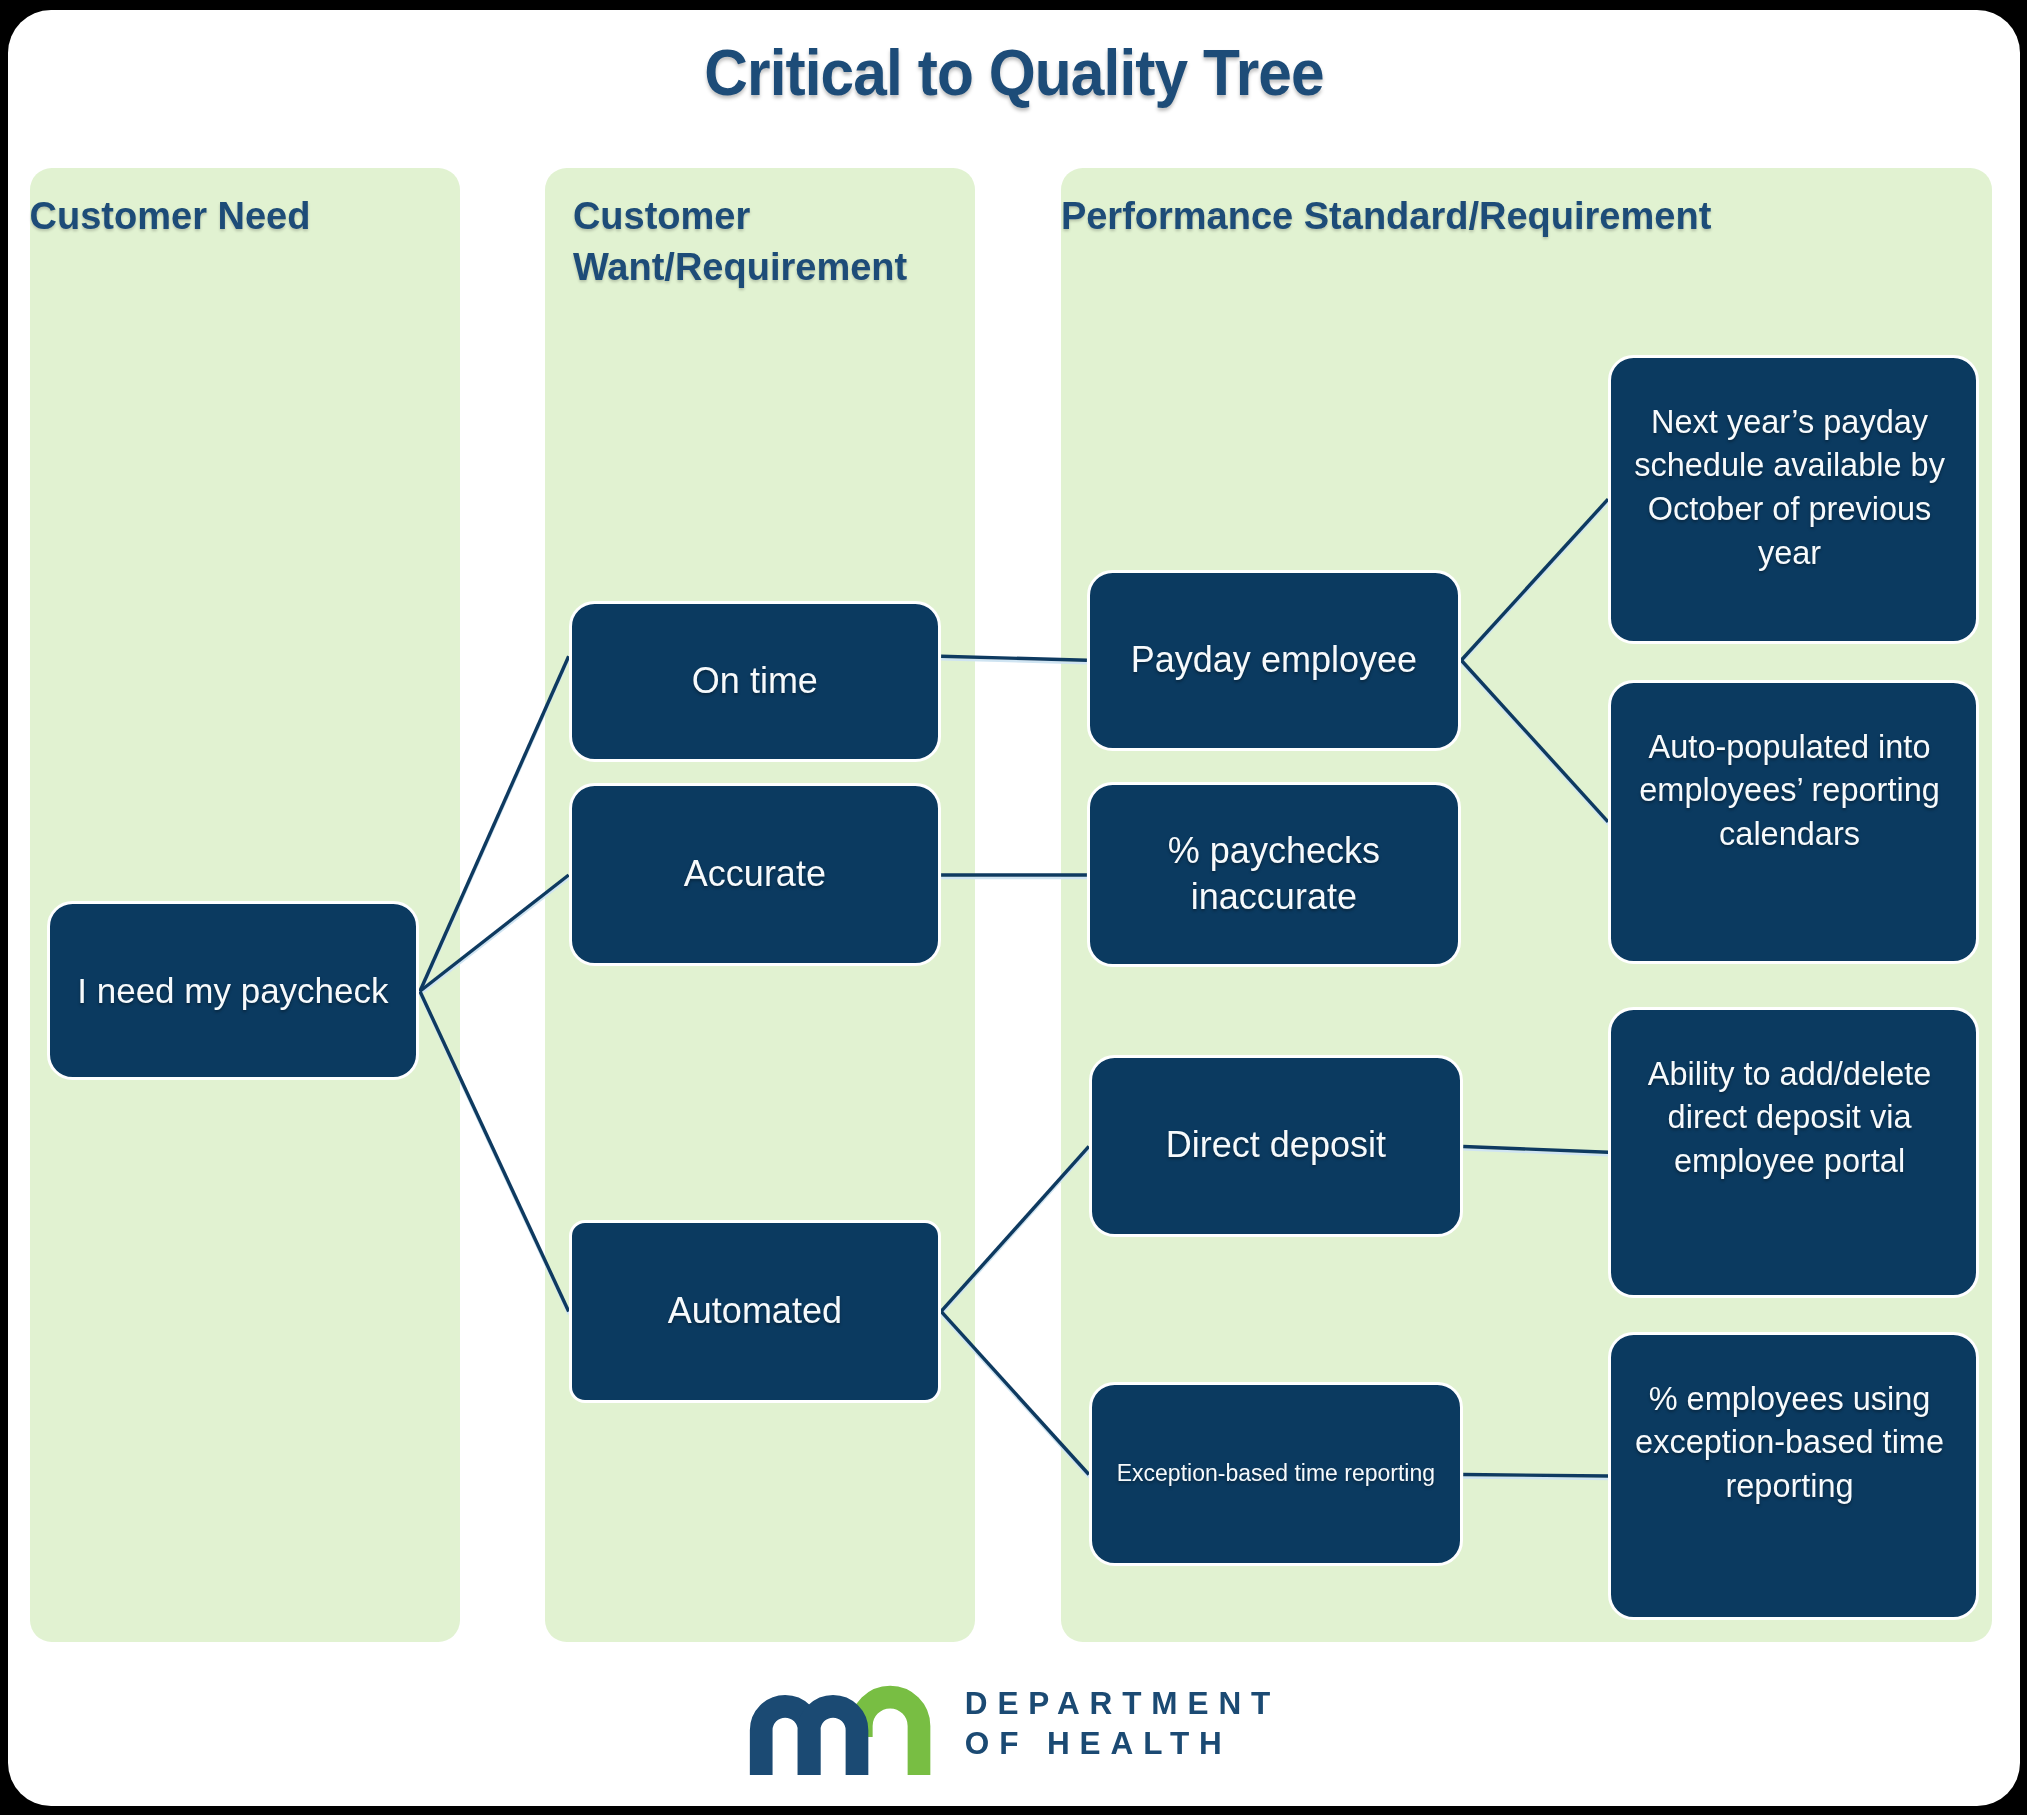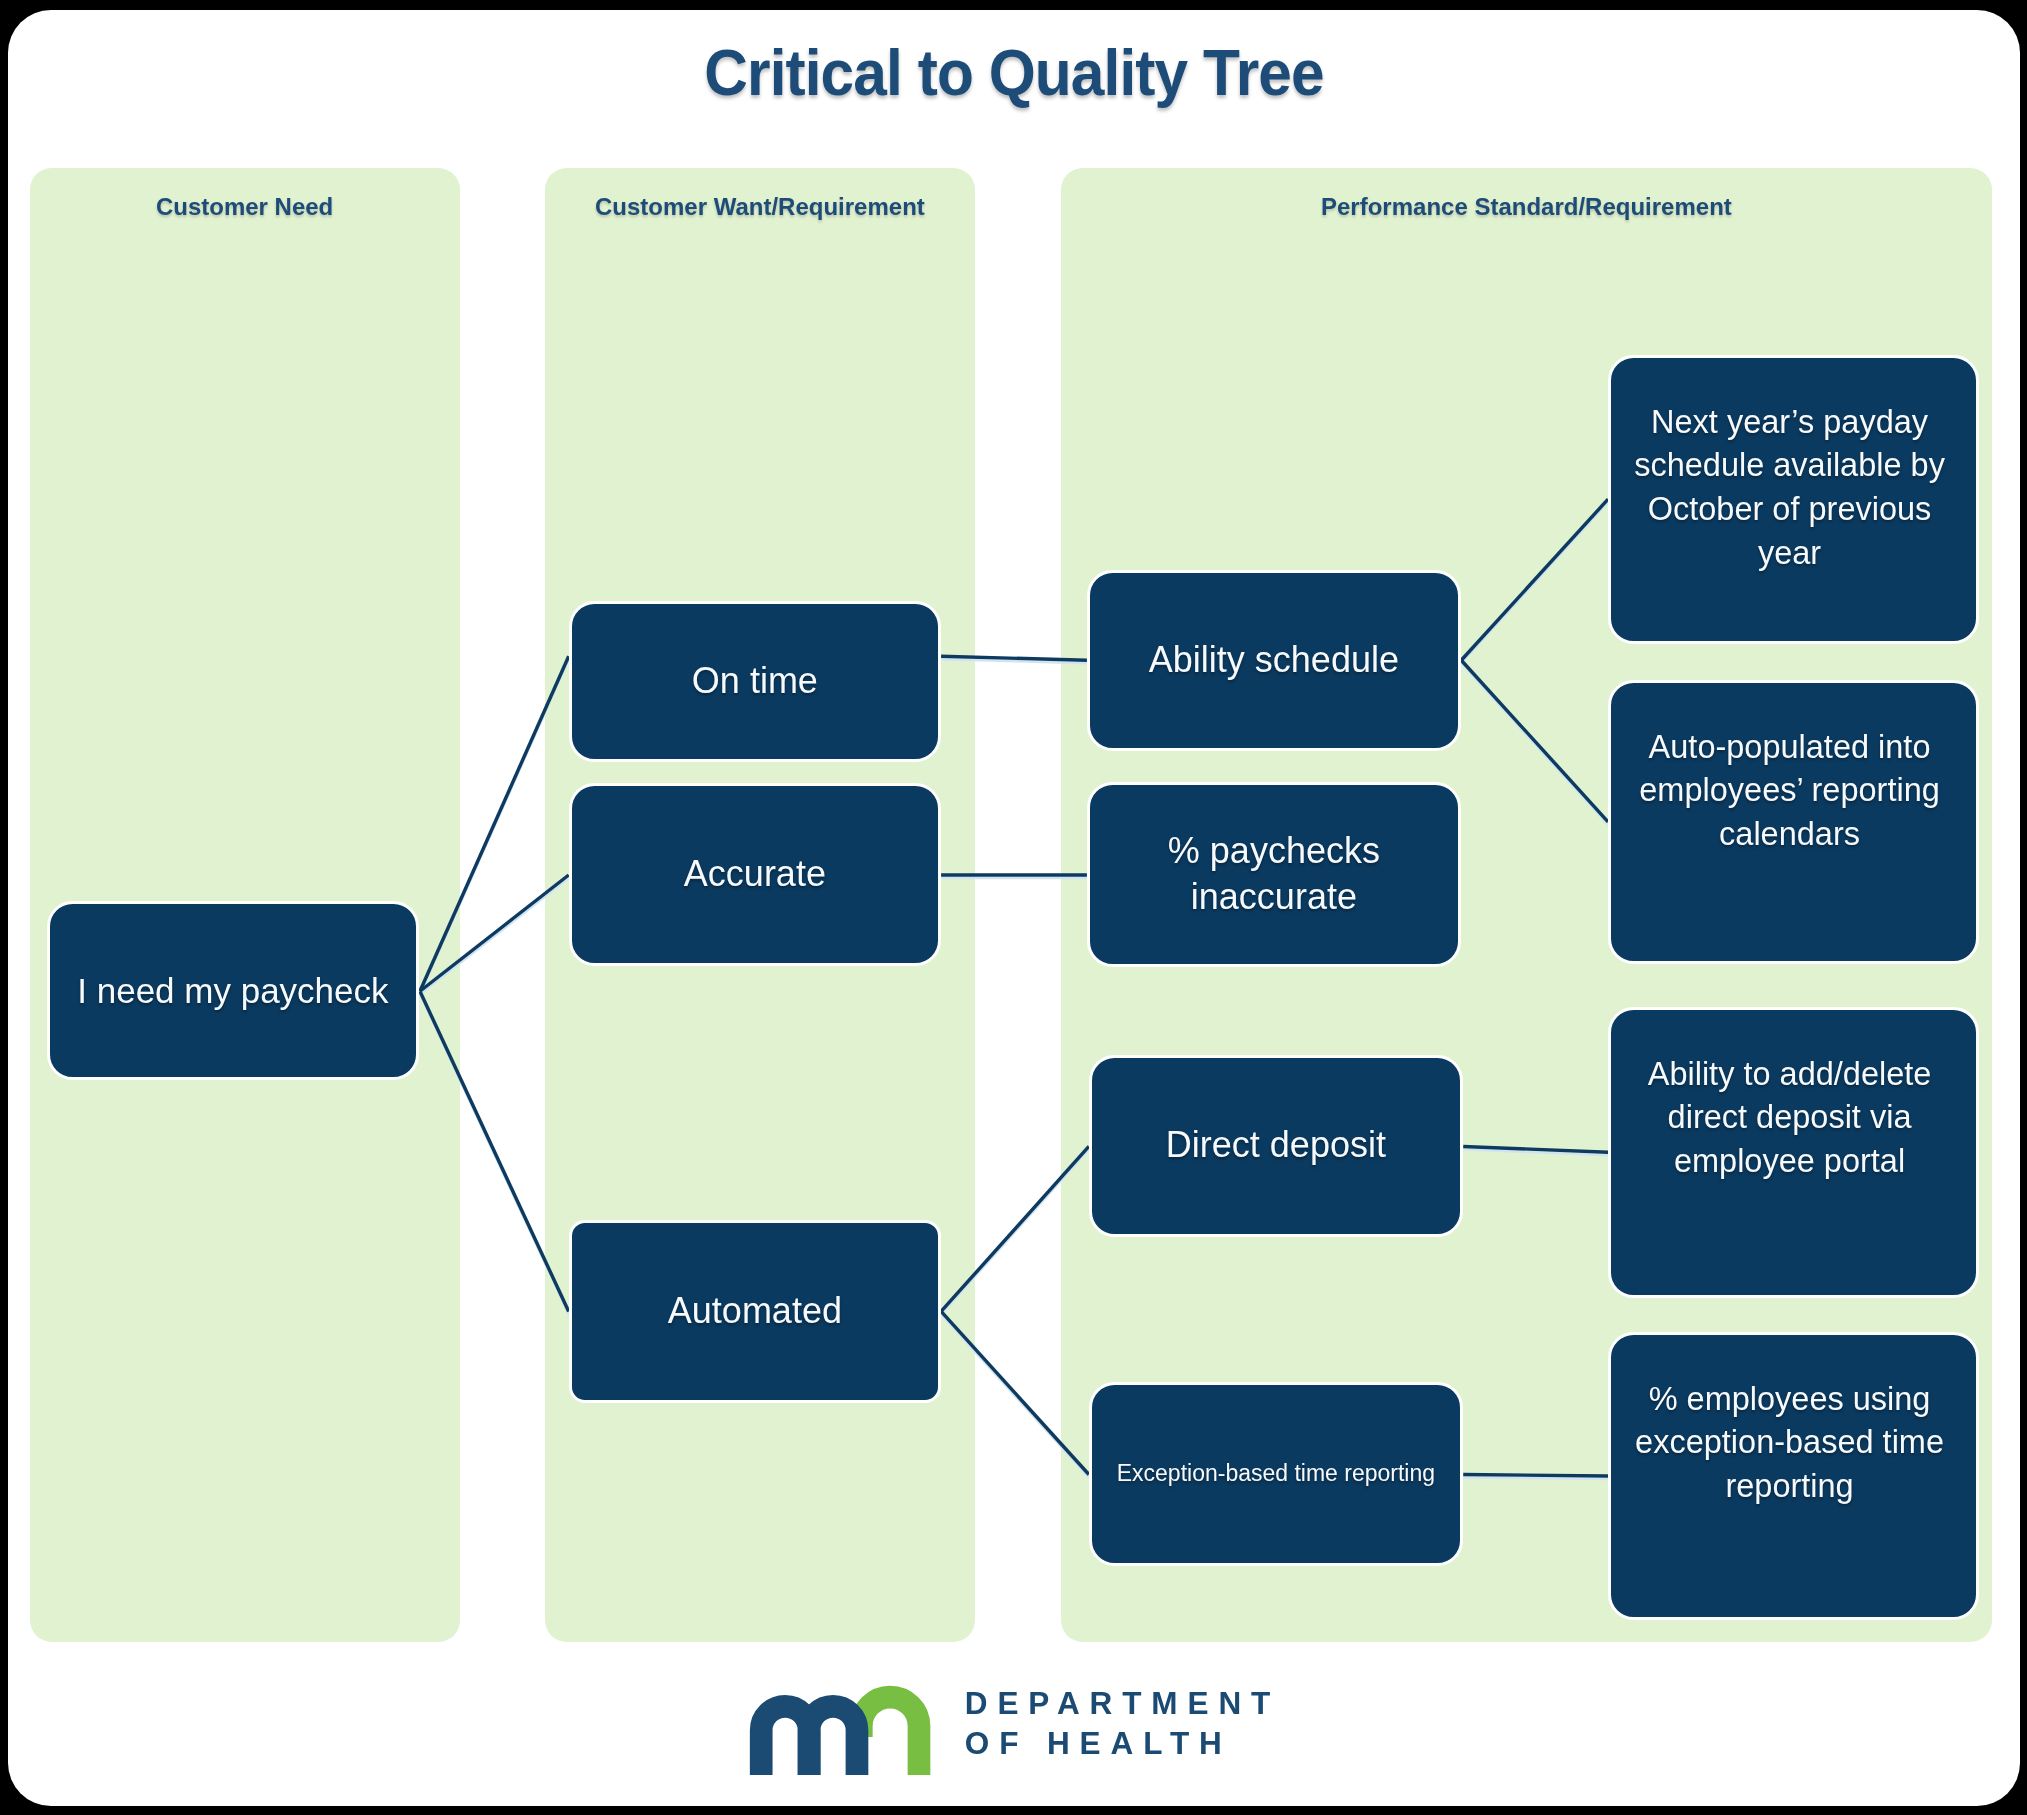--- a/index.html
+++ b/index.html
@@ -38,22 +38,21 @@
   .panel{
     position:absolute;top:158px;height:1474px;
     background:var(--panel);
     border-radius:21.7px;
   }
   .panel-1{left:21.7px;width:430px;}
   .panel-2{left:537px;width:430px;}
   .panel-3{left:1053px;width:931px;}
   .panel h2{
     margin-top:23.6px;
-    text-align:center;
-    font-size:24px;font-weight:bold;color:var(--heading);
+    font-size:38px;font-weight:bold;color:var(--heading);
     line-height:1.32;
     text-shadow:0 2px 3px rgba(0,0,0,.2);
   }
   .panel-2 h2{max-width:374px;margin-left:auto;margin-right:auto;}
   .node{
     position:absolute;
     background:var(--box);
     border:3px solid #ffffff;
     border-radius:25.6px;
     color:var(--boxtext);
@@ -147,21 +146,21 @@
     </svg>
 
   <div class="node" id="node-need">I need my paycheck</div>
 
   <div class="node" id="node-on_time">On time</div>
 
   <div class="node" id="node-accurate">Accurate</div>
 
   <div class="node" id="node-automated">Automated</div>
 
-  <div class="node" id="node-payday_schedule">Ability schedule</div>
+  <div class="node" id="node-payday_schedule">Payday employee</div>
 
   <div class="node" id="node-paychecks_inaccurate">% paychecks inaccurate</div>
 
   <div class="node" id="node-direct_deposit">Direct deposit</div>
 
   <div class="node" id="node-exception_reporting">Exception-based time reporting</div>
 
   <div class="node leaf" id="node-leaf_payday_next_year">Next year’s payday schedule available by October of previous year</div>
 
   <div class="node leaf" id="node-leaf_auto_populated">Auto-populated into employees’ reporting calendars</div>

